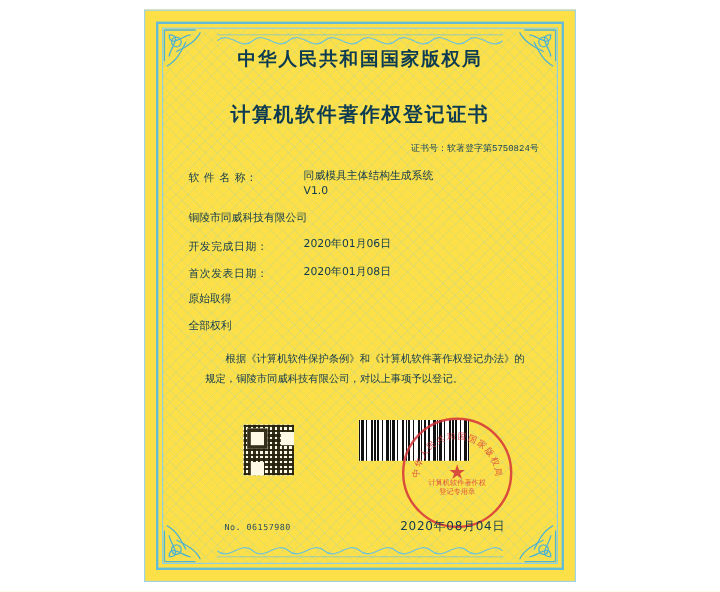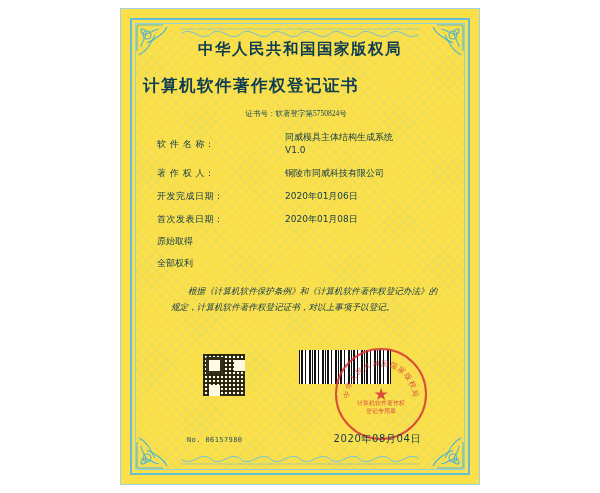--- a/index.html
+++ b/index.html
@@ -93,46 +93,45 @@
   .org-title {
     text-align: center;
     font-size: 15.5px;
     letter-spacing: 1.5px;
     color: #0d3b52;
     font-family: "DejaVu Sans", sans-serif;
     font-weight: bold;
     margin-top: 6px;
   }
   .doc-title {
-    text-align: left;
+    text-align: center;
     font-size: 16.5px;
     letter-spacing: 1.5px;
     color: #0d3b52;
     font-family: Liberation Sans, sans-serif;
     font-weight: bold;
-    margin-top: 15px;
+    margin-top: 25px;
   }
   .cert-no {
-    text-align: center;
+    text-align: right;
     font-size: 7.5px;
     color: #16445c;
     margin-top: 12px;
     padding-right: 8px;
-    font-family: Liberation Serif, serif;
+    font-family: Liberation Mono, monospace;
   }
   .fields {
     margin-top: 12px;
     padding-left: 14px;
     padding-right: 8px;
   }
   .field-row {
     display: flex;
-    align-items: center;
+    align-items: flex-start;
     margin-bottom: 9px;
-    gap: 32px;
   }
   .field-label {
     width: 96px;
     flex: 0 0 96px;
     font-size: 9px;
     color: #10384d;
     font-family: "DejaVu Sans", sans-serif;
     letter-spacing: 0.5px;
     padding-top: 1px;
   }
@@ -147,21 +146,20 @@
   }
   .paragraph {
     margin-top: 14px;
     padding-left: 28px;
     padding-right: 18px;
     font-size: 8.6px;
     line-height: 1.85;
     color: #10384d;
     font-family: "DejaVu Sans", sans-serif;
     text-align: justify;
-    font-style: italic;
   }
   .paragraph .indent {
     display: block;
     text-indent: 17px;
   }
   
   .bottom {
     position: absolute;
     left: 0;
     right: 0;
@@ -343,21 +341,20 @@
 
         <div class="field-row">
           <div class="field-label">软 件 名 称：</div>
           <div class="field-value">
             <span>同威模具主体结构生成系统</span>
             <span class="ver">V1.0</span>
           </div>
         </div>
 
         <div class="field-row">
-          <div class="field-label">著 作 权 人：</div>
           <div class="field-value">铜陵市同威科技有限公司</div>
         </div>
 
         <div class="field-row">
           <div class="field-label">开发完成日期：</div>
           <div class="field-value">2020年01月06日</div>
         </div>
 
         <div class="field-row">
           <div class="field-label">首次发表日期：</div>
@@ -370,21 +367,21 @@
 
         <div class="field-row">
           <div class="field-value">全部权利</div>
         </div>
 
 
       </div>
 
       <div class="paragraph">
         <span class="indent">根据《计算机软件保护条例》和《计算机软件著作权登记办法》的</span>
-        <span>规定，计算机软件著作权登记证书，对以上事项予以登记。</span>
+        <span>规定，铜陵市同威科技有限公司，对以上事项予以登记。</span>
       </div>
 
       <div class="bottom">
 
         <div class="qr"></div>
 
         <div class="barcode"></div>
 
         <div class="seal">
           <svg class="seal-arc" viewBox="0 0 88 88">

